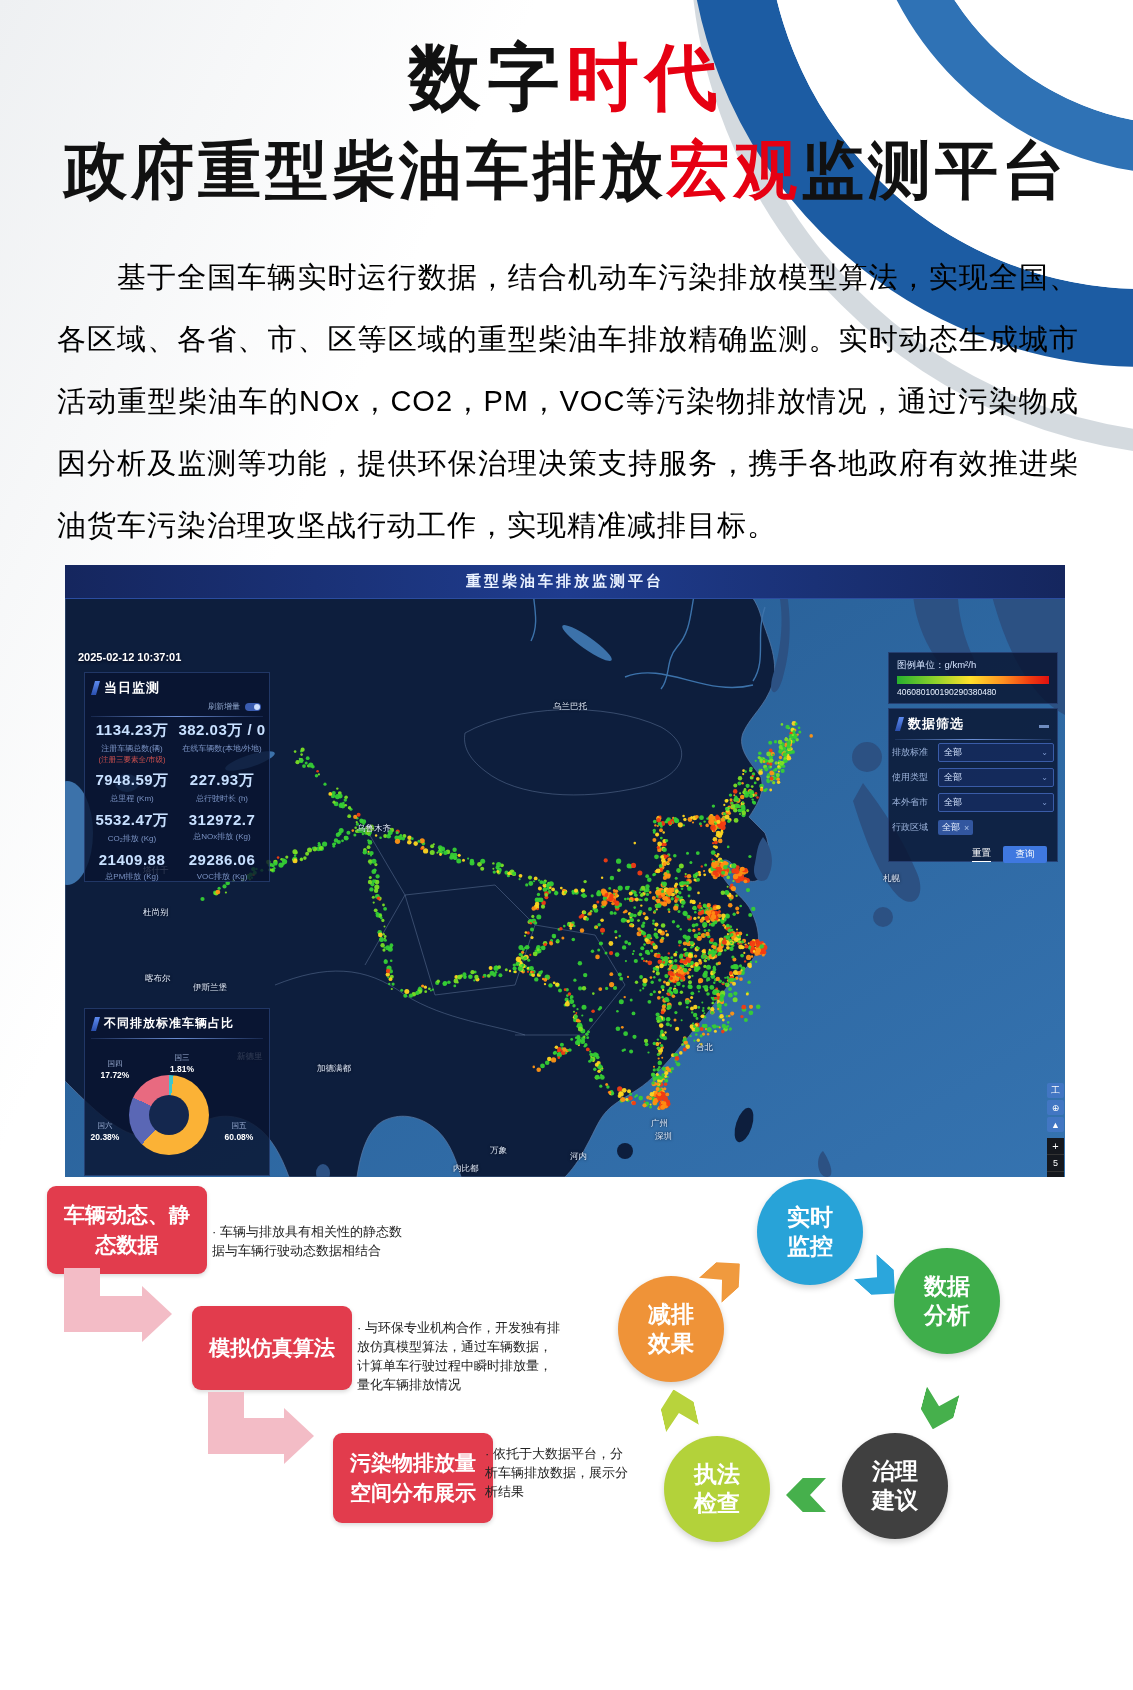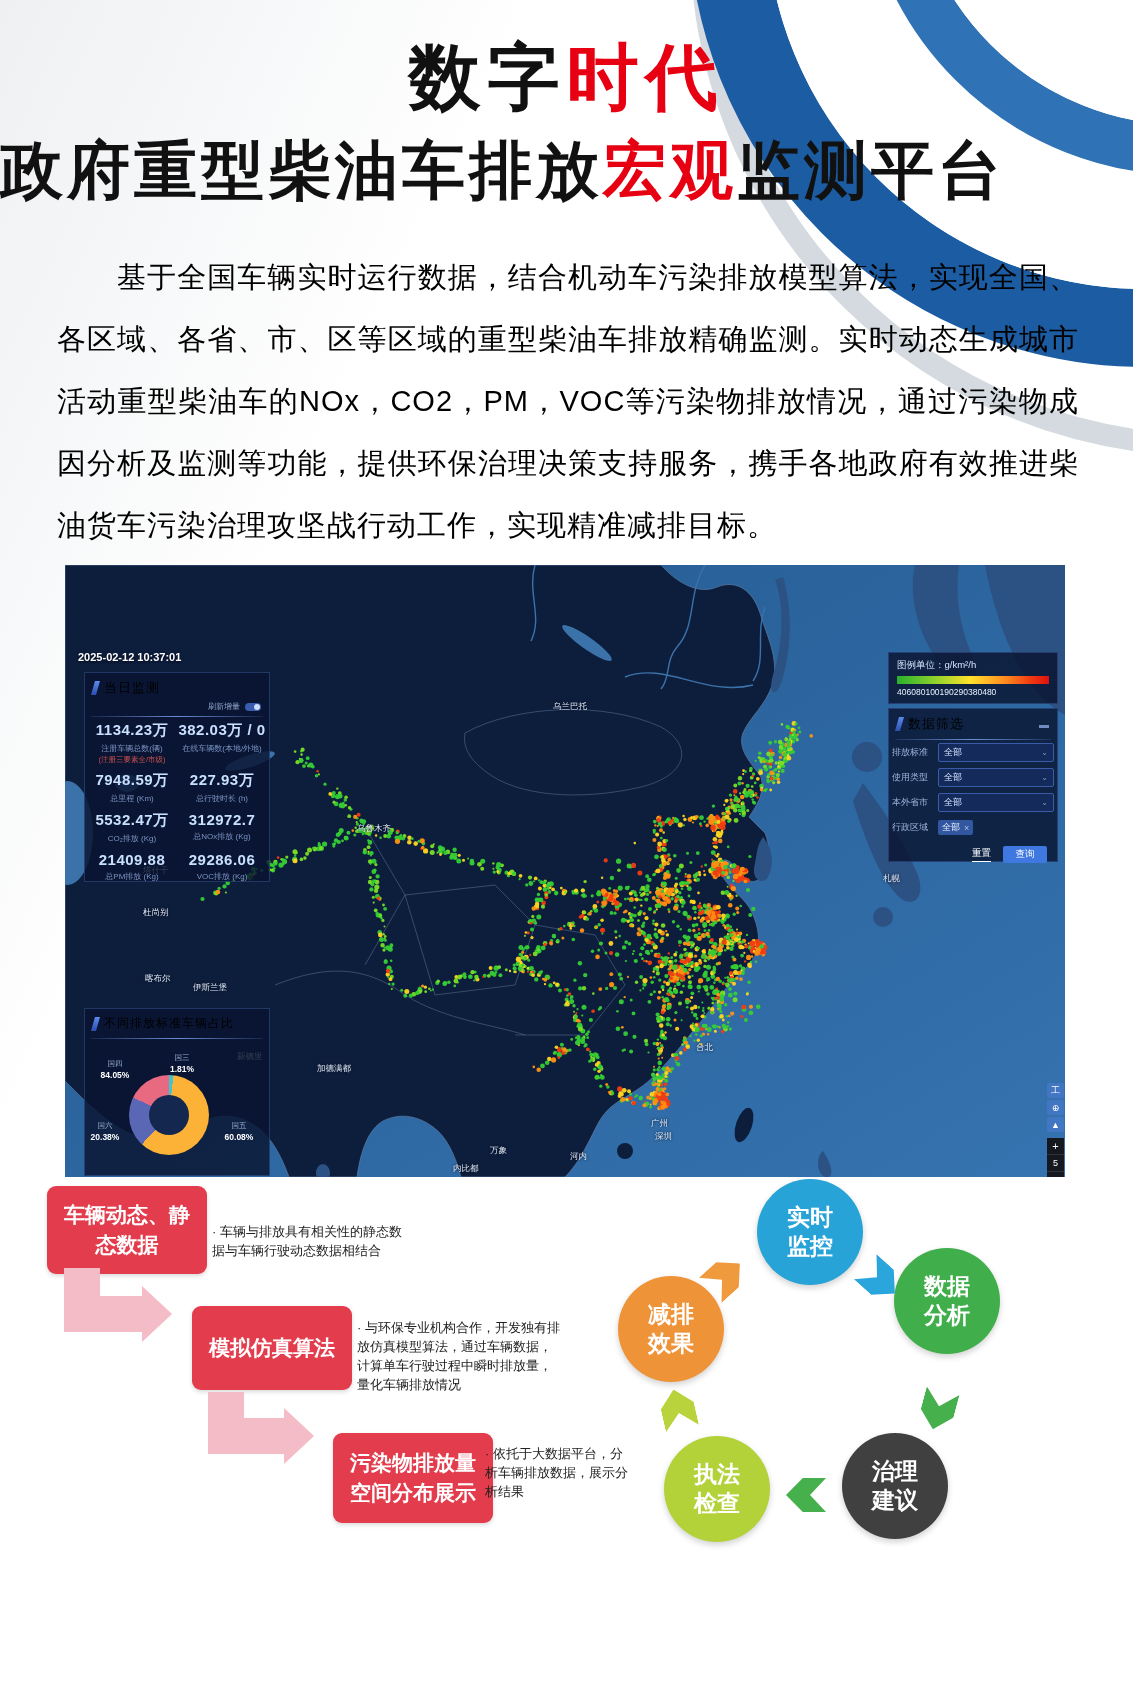--- a/index.html
+++ b/index.html
@@ -4,38 +4,38 @@
 <style>
   html,body{margin:0;padding:0;}
   body{width:1133px;height:1690px;position:relative;overflow:hidden;background:#ffffff;
        font-family:"Liberation Sans","DejaVu Sans",sans-serif;}
   .abs{position:absolute;}
   
   .page-bg{left:0;top:0;width:1133px;height:1690px;
            background:linear-gradient(115deg,#eef0f2 0%,#ffffff 28%,#ffffff 100%);}
   .title1{left:0;top:30px;width:1133px;text-align:center;font-size:72px;font-weight:bold;
           letter-spacing:7px;color:#111;}
-  .title2{left:0;top:128px;width:905px;text-align:center;font-size:63px;font-weight:bold;
+  .title2{left:0;top:128px;width:1133px;text-align:center;font-size:63px;font-weight:bold;
           letter-spacing:4px;color:#111;white-space:nowrap;}
   .red{color:#e60012;text-align:center;}
   .intro{left:57px;top:246px;width:1022px;font-size:29px;line-height:62px;color:#000;
          text-align:justify;text-indent:60px;letter-spacing:1px;}
   
   .dash{left:65px;top:565px;width:1000px;height:612px;background:#2f6ba7;overflow:hidden;}
   .dash-header{left:0;top:0;width:1000px;height:33px;
     background:linear-gradient(90deg,#15265e 0%,#1f3c8e 50%,#15265e 100%);
     border-bottom:1px solid #2b4da0;display:flex;align-items:center;justify-content:center;}
   .dash-title{color:#eaf2ff;font-size:15px;font-weight:bold;letter-spacing:3px;}
   .timestamp{left:13px;top:86px;color:#fff;font-size:11px;font-weight:bold;
              text-shadow:0 1px 3px rgba(0,0,20,.9);}
   .panel{background:rgba(8,20,48,.82);border:1px solid rgba(80,120,200,.35);}
   .ptitle-row{display:flex;align-items:center;padding:6px 8px 4px 8px;}
   .slash{width:5px;height:14px;margin-right:6px;background:linear-gradient(#5d8bf0,#2a4fae);
          transform:skewX(-16deg);}
-  .ptitle{color:#000000;font-weight:normal;font-size:13px;letter-spacing:1px;}
+  .ptitle{color:#ffffff;font-weight:bold;font-size:13px;letter-spacing:1px;}
   .pdivider{height:1px;margin:2px 6px 0 6px;
     background:linear-gradient(90deg,rgba(100,140,230,.15),rgba(130,170,250,.8),rgba(100,140,230,.15));}
   .subrow{display:flex;justify-content:flex-end;align-items:center;padding:0 8px 2px 8px;}
   .subtxt{color:#8fa6cc;font-size:8px;margin-right:5px;}
   .toggle{width:16px;height:8px;border-radius:4px;background:#3a5cb0;position:relative;}
   .toggle i{position:absolute;right:1px;top:1px;width:6px;height:6px;border-radius:50%;background:#cfe0ff;}
   .stats{display:grid;grid-template-columns:1fr 1fr;grid-template-rows:50px 40px 40px 40px;padding:4px 2px 0 2px;}
   .stat{text-align:center;}
   .stat .v{color:#c8e0ff;font-size:15px;font-weight:bold;letter-spacing:.5px;}
   .stat .l{color:#7b93c4;font-size:8px;margin-top:3px;}
@@ -2410,20 +2410,23 @@
         <circle cx="695.6" cy="207.7" r="2.4" fill="#ffd61f" opacity="0.95"></circle>
         <circle cx="669.3" cy="230.2" r="1.0" fill="#ff9414" opacity="0.95"></circle>
         <circle cx="699.9" cy="225.4" r="1.7" fill="#35cf35" opacity="0.95"></circle>
         <circle cx="678.2" cy="241.9" r="2.3" fill="#35cf35" opacity="0.95"></circle>
         <circle cx="687.7" cy="210.9" r="1.2" fill="#f23c12" opacity="0.95"></circle>
         <circle cx="705.2" cy="177.7" r="2.0" fill="#35cf35" opacity="0.95"></circle>
         <circle cx="715.1" cy="177.1" r="2.3" fill="#7adf25" opacity="0.95"></circle>
       </g>
   </svg>
 
+  <div class="abs dash-header" style="left:0;top:0;">
+    <div class="dash-title">重型柴油车排放监测平台</div>
+  </div>
 
   <div class="abs timestamp">2025-02-12 10:37:01</div>
 
   <div class="maplabel" style="left:488px;top:136px;">乌兰巴托</div>
   <div class="maplabel" style="left:292px;top:258px;">乌鲁木齐</div>
   <div class="maplabel" style="left:78px;top:300px;">塔什干</div>
   <div class="maplabel" style="left:78px;top:342px;">杜尚别</div>
   <div class="maplabel" style="left:80px;top:408px;">喀布尔</div>
   <div class="maplabel" style="left:128px;top:417px;">伊斯兰堡</div>
   <div class="maplabel" style="left:172px;top:486px;">新德里</div>
@@ -2493,21 +2496,21 @@
     <div class="pdivider"></div>
     <div id="donut" class="donut" style="left: 44px; top: 66px; background: conic-gradient(rgb(62, 198, 205) 0deg, rgb(62, 198, 205) 6.516deg, rgb(251, 178, 54) 6.516deg, rgb(251, 178, 54) 222.804deg, rgb(90, 103, 181) 222.804deg, rgb(90, 103, 181) 296.172deg, rgb(232, 106, 128) 296.172deg, rgb(232, 106, 128) 359.964deg);">
       <div class="donut-hole"></div>
     </div>
     <div class="callout" style="left:80px;top:44px;width:34px;">
       <span class="cl">国三</span>
       <span class="cv">1.81%</span>
     </div>
     <div class="callout" style="left:10px;top:50px;width:40px;">
       <span class="cl">国四</span>
-      <span class="cv">84.05%</span>
+      <span class="cv">17.72%</span>
     </div>
     <div class="callout" style="left:0px;top:112px;width:40px;">
       <span class="cl">国六</span>
       <span class="cv">20.38%</span>
     </div>
     <div class="callout" style="left:132px;top:112px;width:44px;">
       <span class="cl">国五</span>
       <span class="cv">60.08%</span>
     </div>
   </div>

